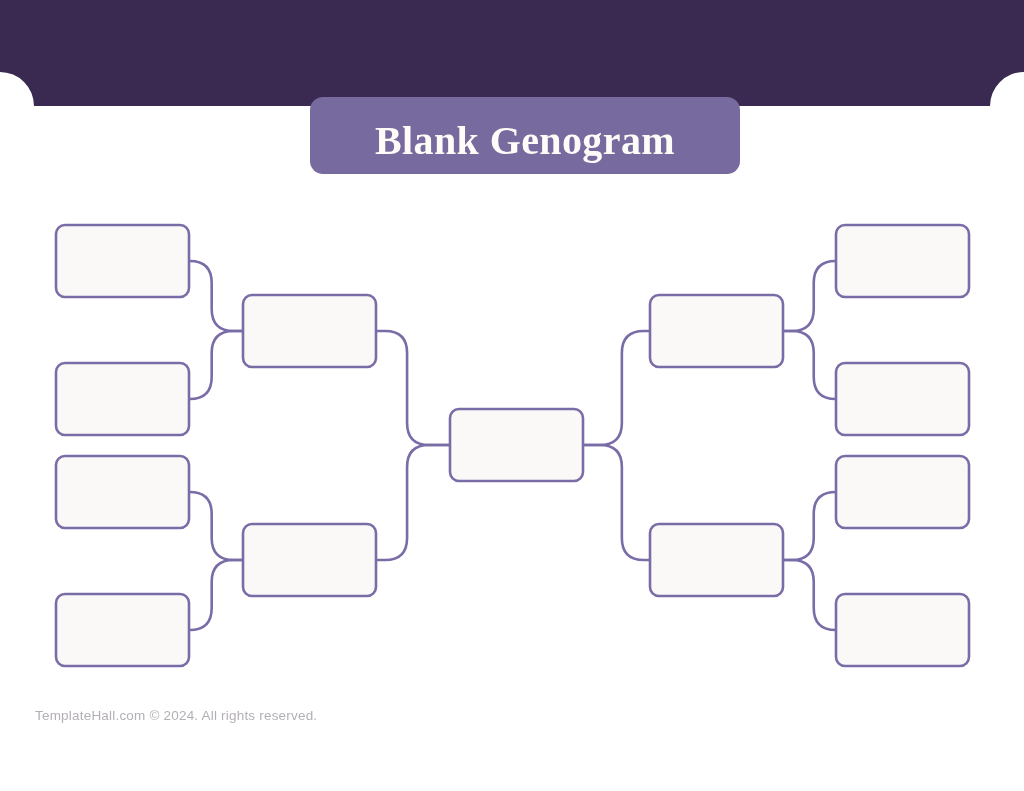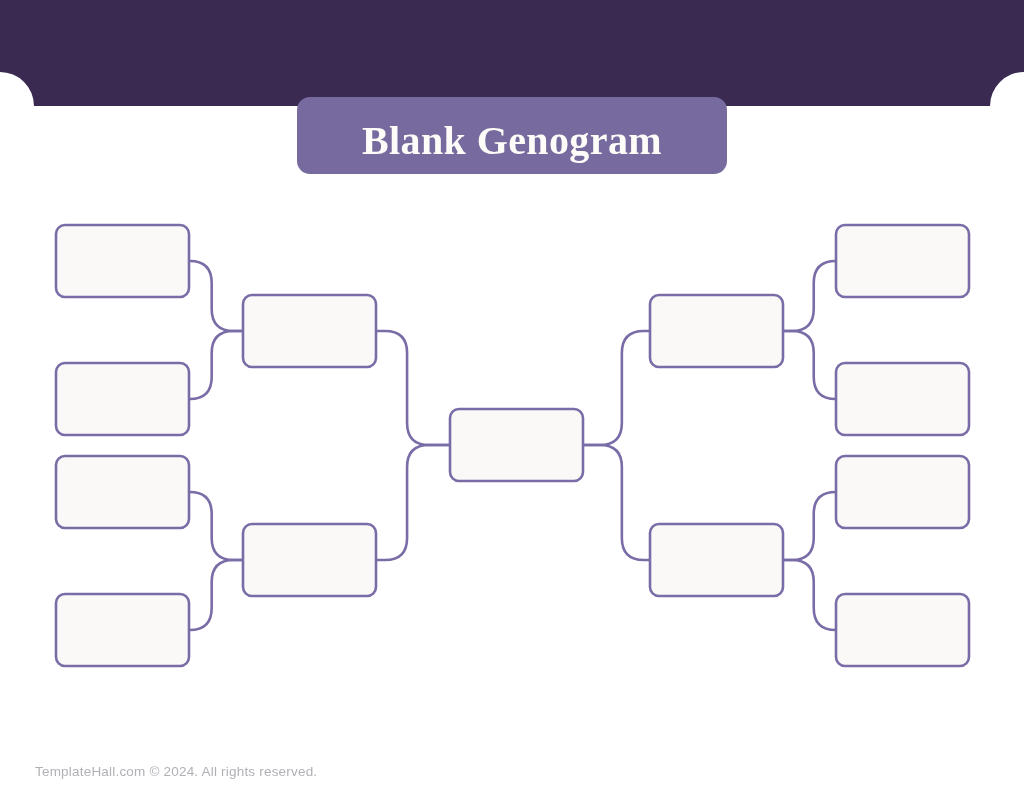--- a/index.html
+++ b/index.html
@@ -20,21 +20,21 @@
     position: absolute;
     left: 0;
     top: 0;
     width: 1024px;
     height: 106px;
   }
 
   
   .title-banner {
     position: absolute;
-    left: 297px;
+    left: 310px;
     top: 97px;
     width: 430px;
     height: 87px;
   }
   .title-banner .banner-shape {
     position: absolute;
     inset: 0;
   }
   .title-text {
     position: absolute;
@@ -59,21 +59,21 @@
     height: 490px;
   }
   .diagram-wrap svg {
     display: block;
   }
 
   
   .footer {
     position: absolute;
     left: 35px;
-    top: 764px;
+    top: 708px;
     font-size: 13.5px;
     color: #b3b0b5;
     letter-spacing: 0.2px;
     white-space: nowrap;
   }
 </style>
 </head>
 <body>
 
 <div class="header-band">

